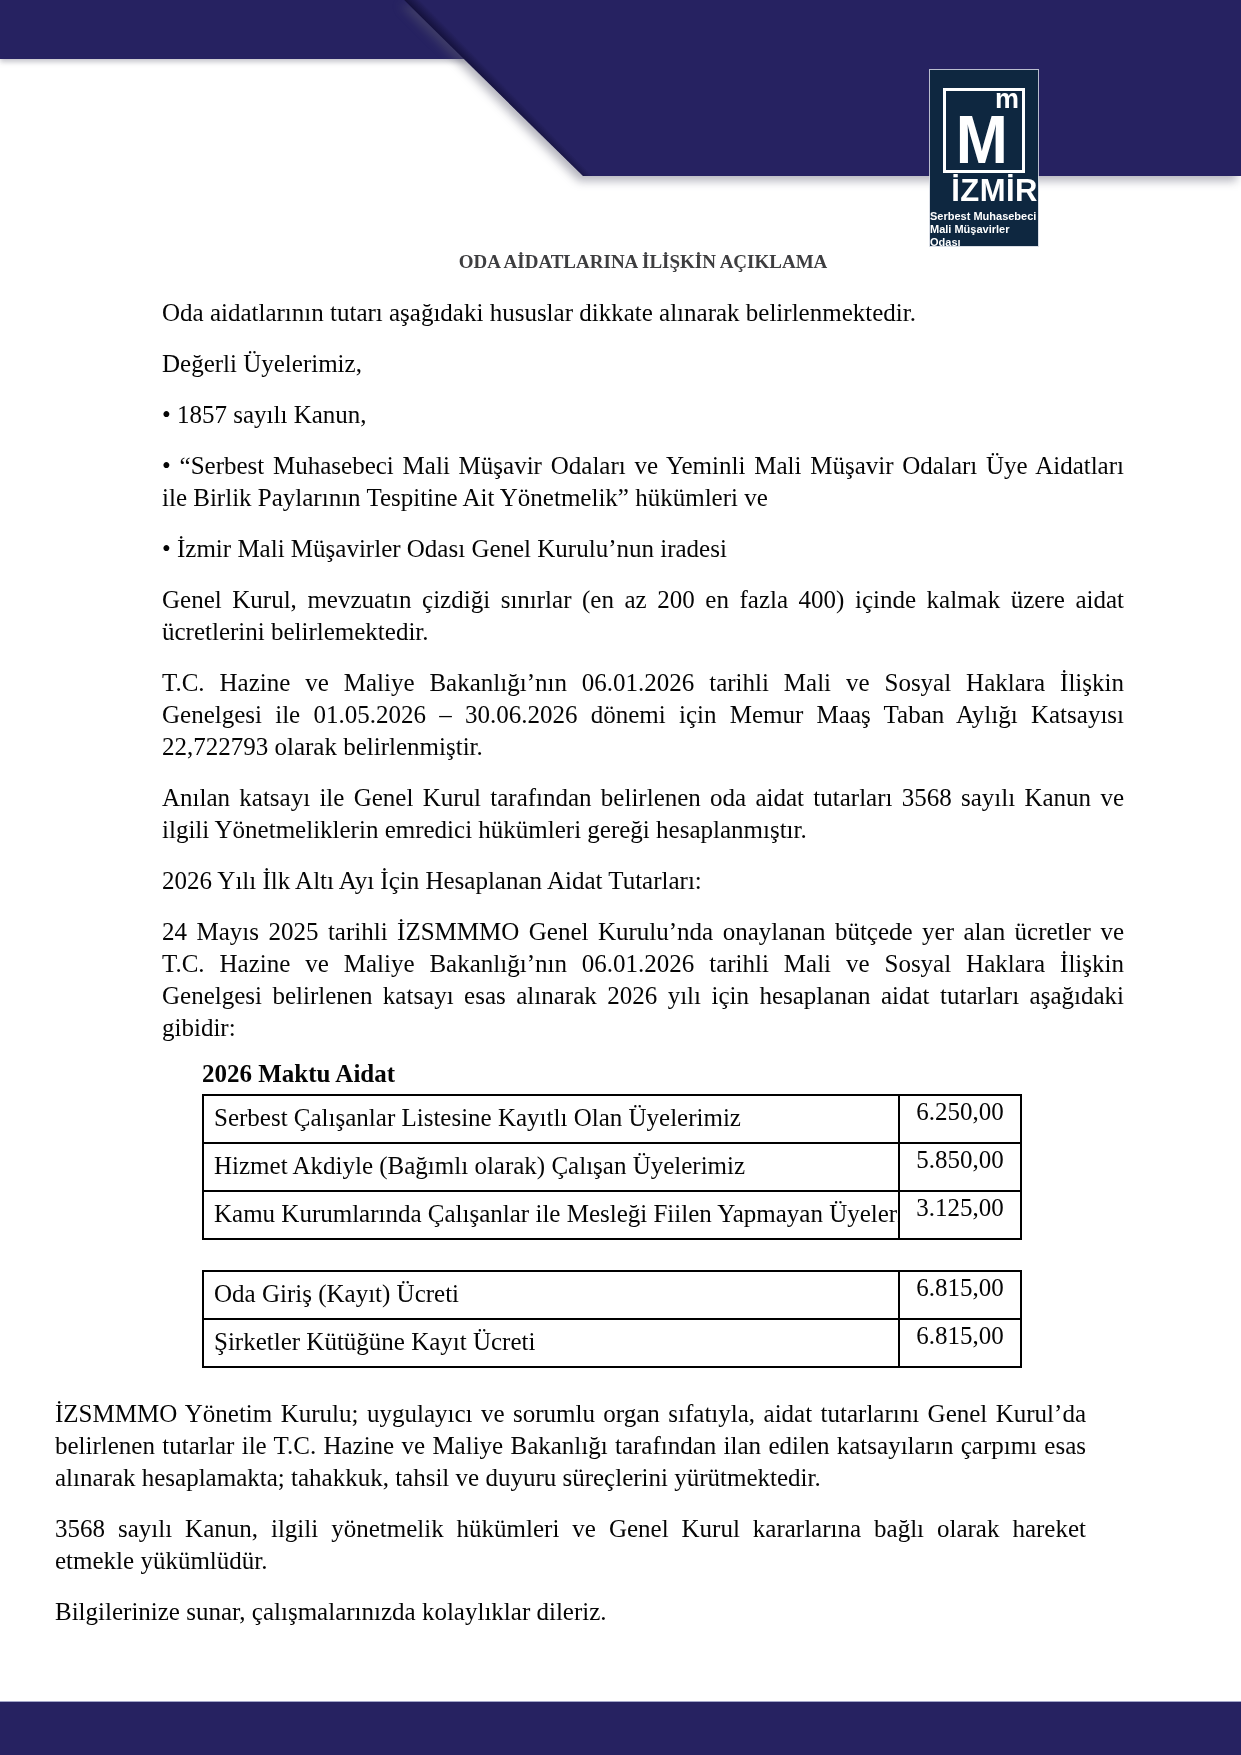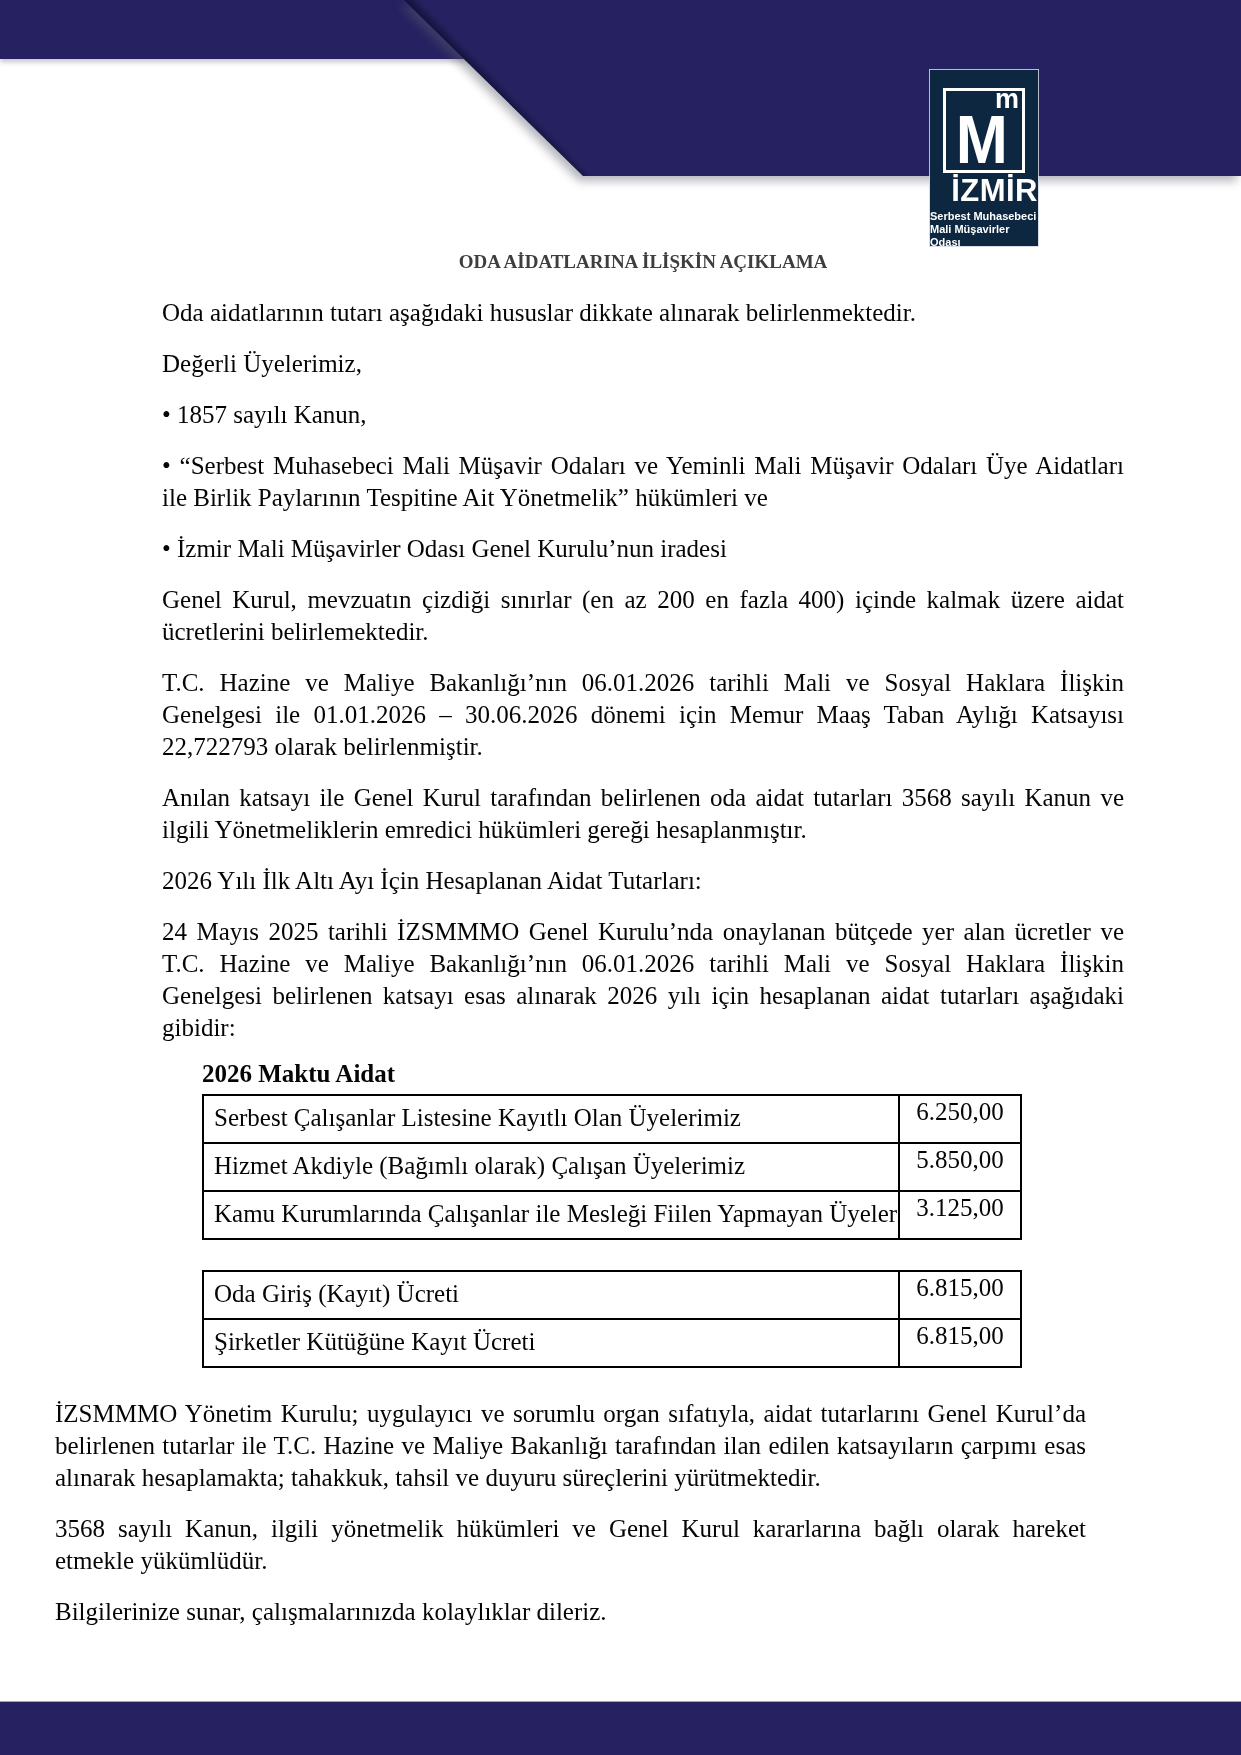--- a/index.html
+++ b/index.html
@@ -166,21 +166,21 @@
     <div class="t-block">
 
     <p class="doc">• 1857 sayılı Kanun,</p>
         <p class="doc">• “Serbest Muhasebeci Mali Müşavir Odaları ve Yeminli Mali Müşavir Odaları Üye Aidatları ile Birlik Paylarının Tespitine Ait Yönetmelik” hükümleri ve</p>
         <p class="doc">• İzmir Mali Müşavirler Odası Genel Kurulu’nun iradesi</p>
       </div>
 
     <div class="t-block">
 
     <p class="doc">Genel Kurul, mevzuatın çizdiği sınırlar (en az 200 en fazla 400) içinde kalmak üzere aidat ücretlerini belirlemektedir.</p>
-        <p class="doc">T.C. Hazine ve Maliye Bakanlığı’nın 06.01.2026 tarihli Mali ve Sosyal Haklara İlişkin Genelgesi ile 01.01.2026 – 30.06.2026 dönemi için Memur Maaş Taban Aylığı Katsayısı 22,722793 olarak belirlenmiştir.</p>
+        <p class="doc">T.C. Hazine ve Maliye Bakanlığı’nın 06.01.2026 tarihli Mali ve Sosyal Haklara İlişkin Genelgesi ile 01.05.2026 – 30.06.2026 dönemi için Memur Maaş Taban Aylığı Katsayısı 22,722793 olarak belirlenmiştir.</p>
         <p class="doc">Anılan katsayı ile Genel Kurul tarafından belirlenen oda aidat tutarları 3568 sayılı Kanun ve ilgili Yönetmeliklerin emredici hükümleri gereği hesaplanmıştır.</p>
         <p class="doc">2026 Yılı İlk Altı Ayı İçin Hesaplanan Aidat Tutarları:</p>
         <p class="doc">24 Mayıs 2025 tarihli İZSMMMO Genel Kurulu’nda onaylanan bütçede yer alan ücretler ve T.C. Hazine ve Maliye Bakanlığı’nın 06.01.2026 tarihli Mali ve Sosyal Haklara İlişkin Genelgesi belirlenen katsayı esas alınarak 2026 yılı için hesaplanan aidat tutarları aşağıdaki gibidir:</p>
       </div>
 
     <div class="tables-wrap">
       <h2 class="table-heading">2026 Maktu Aidat</h2>
 
       <table class="fees first">
         <tbody>

